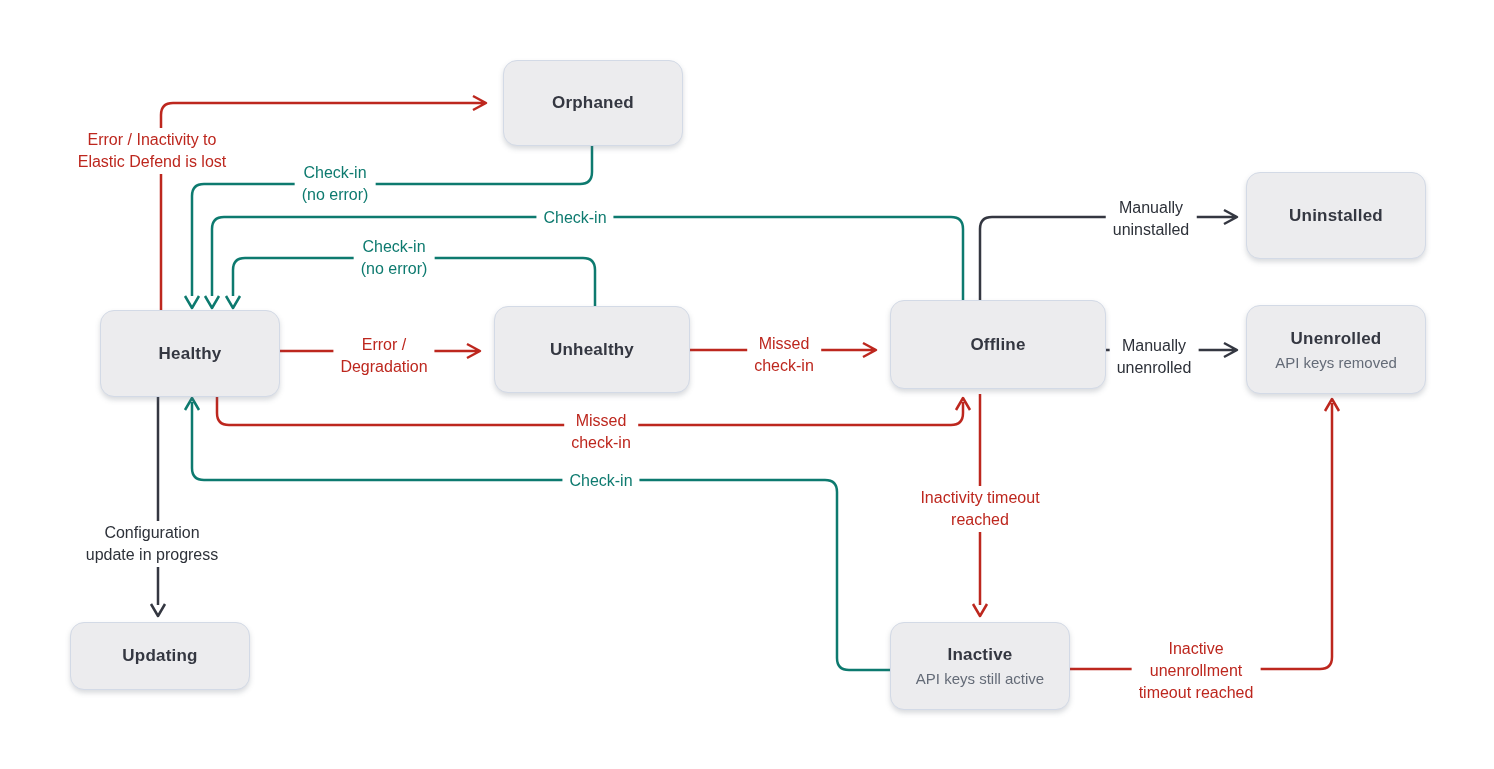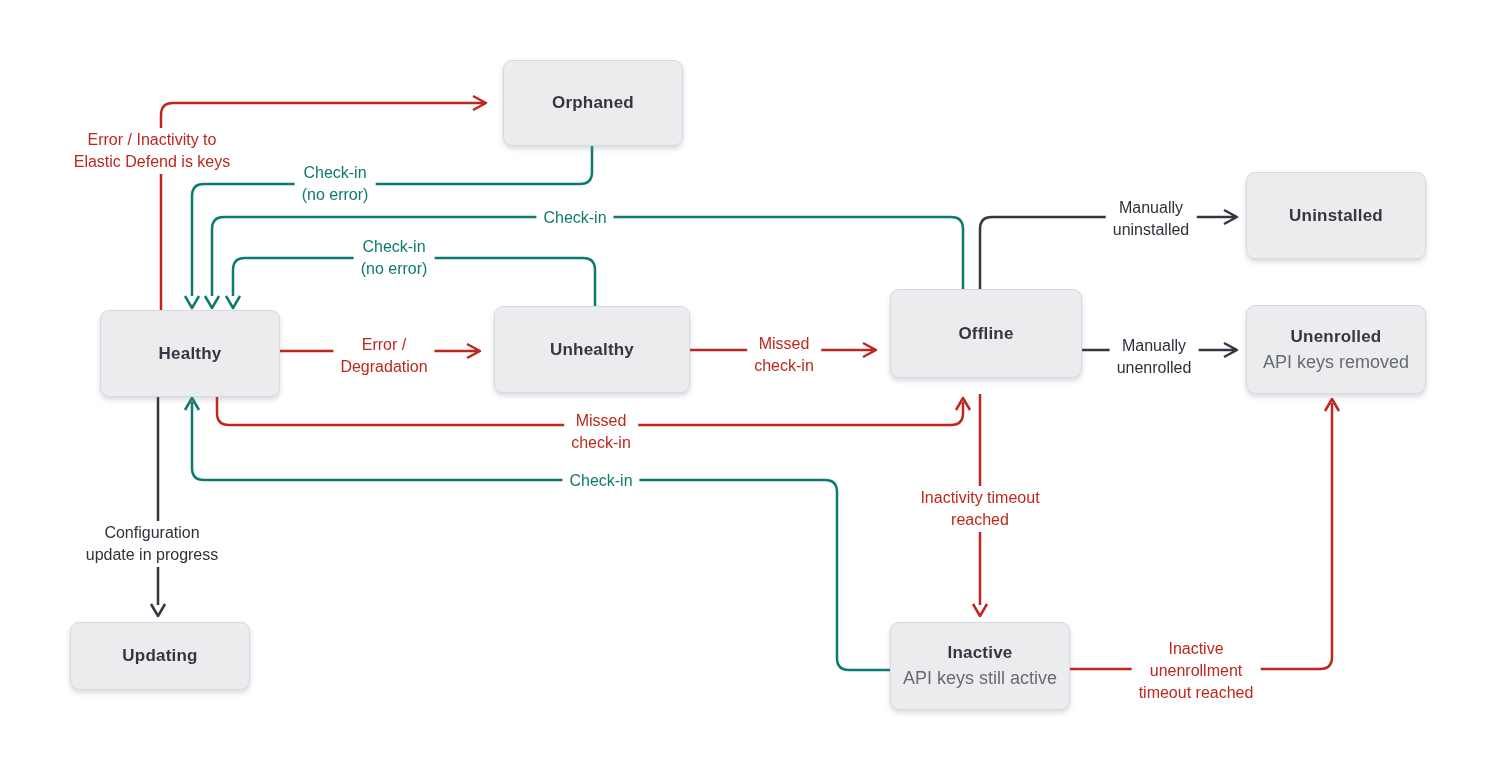--- a/index.html
+++ b/index.html
@@ -23,29 +23,29 @@
   svg.edges { position: absolute; left: 0; top: 0; }
   svg.edges path { fill: none; stroke-width: 2.5; stroke-linejoin: round; }
   .edge-red  { stroke: var(--error-red); }
   .edge-teal { stroke: var(--success-teal); }
   .edge-dark { stroke: var(--neutral-dark); }
 
   .node {
     position: absolute;
     background: var(--box-fill);
     border: 1.5px solid var(--box-border);
-    border-radius: 9px;
+    border-radius: 14px;
     box-shadow: 0 3px 5px rgba(105,112,125,0.25);
     display: flex; flex-direction: column;
     align-items: center; justify-content: center;
     gap: 5px;
     text-align: center;
   }
   .node-title { font-weight: 700; font-size: 17px; color: var(--neutral-dark); letter-spacing: 0.2px; }
-  .node-subtitle { font-size: 18px; color: var(--subtitle-gray); }
+  .node-subtitle { font-size: 15px; color: var(--subtitle-gray); }
 
   .edge-label {
     position: absolute;
     transform: translate(-50%, -50%);
     background: var(--background);
     padding: 1px 7px;
     text-align: center;
     font-size: 16px;
     line-height: 22px;
     white-space: nowrap;
@@ -83,21 +83,21 @@
 
     <path class="edge-dark" d="M1070 350 H1236 M1224 343 L1237 350 L1224 357"></path>
 
     <path class="edge-red" d="M980 394 V605 M973 604 L980 616 L987 604"></path>
 
     <path class="edge-red" d="M1070 669 H1320 Q1332 669 1332 657 V403 M1325 411 L1332 399 L1339 411"></path>
   </svg>
 
   <div class="edge-label lbl-red" style="left:152px; top:151px;">
     <div>Error / Inactivity to</div>
-    <div>Elastic Defend is keys</div>
+    <div>Elastic Defend is lost</div>
   </div>
 
   <div class="edge-label lbl-teal" style="left:335px; top:184px;">
     <div>Check-in</div>
     <div>(no error)</div>
   </div>
 
   <div class="edge-label lbl-teal" style="left:575px; top:218px;">
     <div>Check-in</div>
   </div>
@@ -157,21 +157,21 @@
   </div>
 
   <div class="node" style="left:100px; top:310px; width:180px; height:87px;">
     <div class="node-title">Healthy</div>
   </div>
 
   <div class="node" style="left:494px; top:306px; width:196px; height:87px;">
     <div class="node-title">Unhealthy</div>
   </div>
 
-  <div class="node" style="left:890px; top:289px; width:192px; height:89px;text-align:center;">
+  <div class="node" style="left:890px; top:300px; width:216px; height:89px;text-align:center;">
     <div class="node-title">Offline</div>
   </div>
 
   <div class="node" style="left:1246px; top:172px; width:180px; height:87px;">
     <div class="node-title">Uninstalled</div>
   </div>
 
   <div class="node" style="left:1246px; top:305px; width:180px; height:89px;">
     <div class="node-title">Unenrolled</div>
     <div class="node-subtitle">API keys removed</div>

